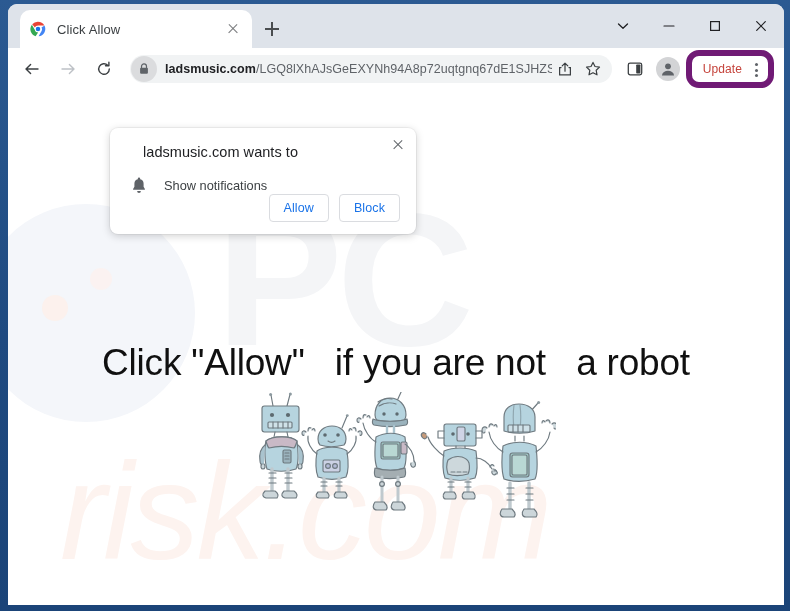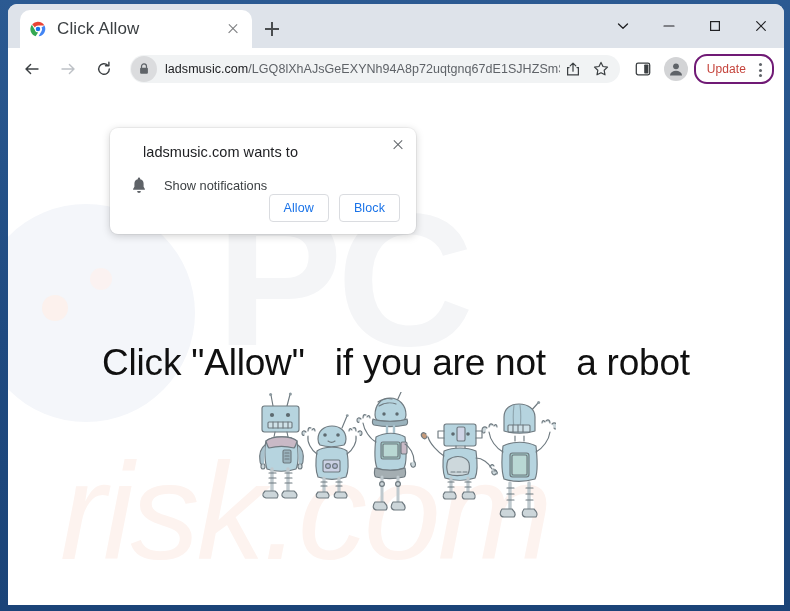--- a/index.html
+++ b/index.html
@@ -57,21 +57,21 @@
     padding: 0 10px;
     box-sizing: border-box;
   }
   #tab-favicon {
     width: 16px; height: 16px;
     flex: 0 0 16px;
     margin-right: 11px;
     position: relative;
   }
   #tab-title {
-    font-size: 17px;
+    font-size: 13px;
     color: #3c4043;
     white-space: nowrap;
     overflow: hidden;
     text-overflow: ellipsis;
     flex: 1;
     letter-spacing: .1px;
   }
   #tab-close {
     width: 18px; height: 18px;
     flex: 0 0 18px;
@@ -157,21 +157,21 @@
   #url-text {
     flex: 1;
     min-width: 0;
     font-size: 12.5px;
     color: #5f6368;
     white-space: nowrap;
     overflow: hidden;
     margin-left: 8px;
     letter-spacing: .05px;
   }
-  #url-text .host { color: #202124; }
+  #url-text .host { color: #202124; font-weight: bold; }
   #omnibox-icons { display: flex; align-items: center; flex: 0 0 auto; }
   .omni-icon { width: 26px; height: 26px; position: relative; margin-right: 2px; }
   .omni-icon svg { position: absolute; left: 50%; top: 50%; transform: translate(-50%,-50%); }
 
   .tb-icon { width: 30px; height: 30px; position: relative; flex: 0 0 30px; margin: 0 2px; }
   .tb-icon svg { position: absolute; left: 50%; top: 50%; transform: translate(-50%,-50%); }
 
   #avatar {
     width: 24px; height: 24px;
     flex: 0 0 24px;
@@ -179,21 +179,21 @@
     background: #d3d4d6;
     margin: 0 6px 0 4px;
     position: relative;
   }
   #avatar svg { position: absolute; left: 50%; top: 50%; transform: translate(-50%,-50%); }
 
   #update-pill {
     display: flex;
     align-items: center;
     height: 26px;
-    border: 2px solid #701a75;
+    border: 6px solid #701a75;
     border-radius: 13px;
     padding: 0 4px 0 11px;
     flex: 0 0 auto;
     margin-right: 2px;
   }
   #update-label {
     font-size: 12px;
     color: #c5433b;
     letter-spacing: .1px;
     margin-right: 6px;

